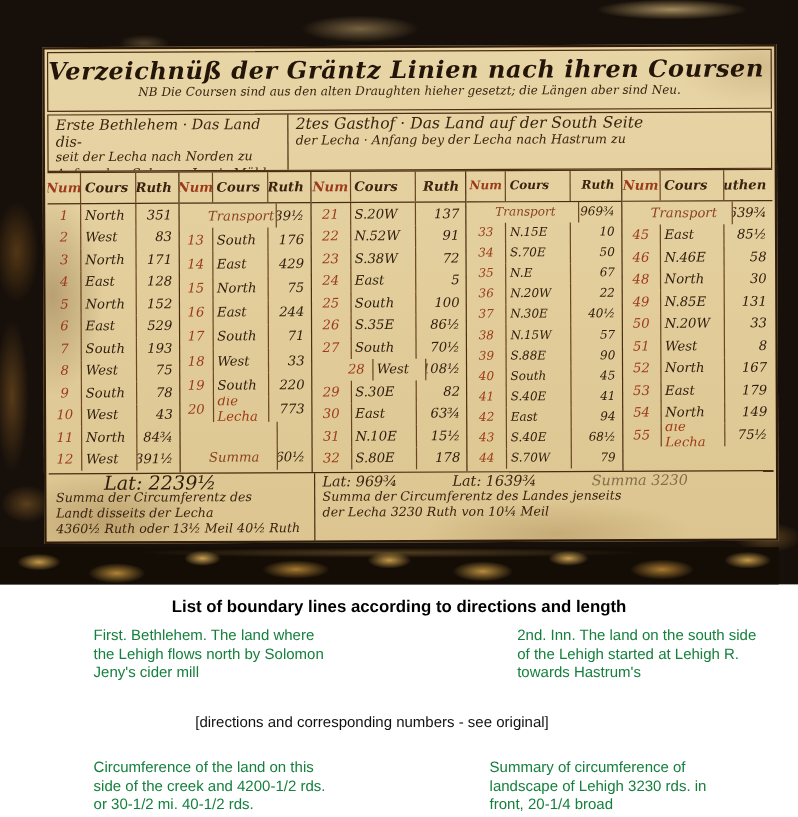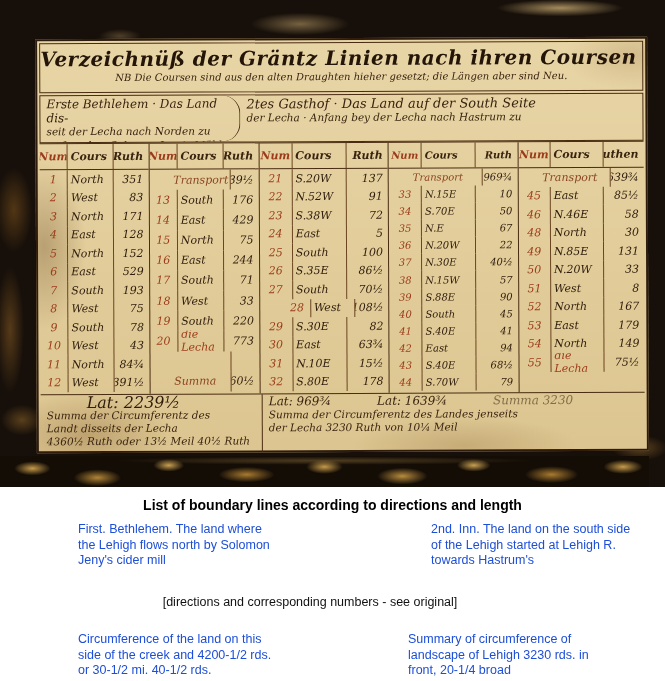--- a/index.html
+++ b/index.html
@@ -32,21 +32,21 @@
 
   .title-box{height:50px;margin-bottom:2px;text-align:center;overflow:hidden;}
   .ms-title{font-size:20px;font-weight:bold;letter-spacing:.5px;color:#241509;margin-top:3px;
             white-space:nowrap;}
   .ms-subtitle{font-size:10px;color:#3a2410;margin-top:1px;white-space:nowrap;}
 
   .section-band{display:flex;height:48px;margin-bottom:0;}
   .section{box-sizing:border-box;padding:2px 6px;font-size:10.5px;line-height:13.5px;
            color:#3a2410;overflow:hidden;}
   .section .l1{font-size:12px;}
-  .section-left{width:200px;border-right:1.5px solid #4a2c12;border-radius:18px;}
+  .section-left{width:200px;border-right:1.5px solid #4a2c12;}
   .section-right{flex:1;}
   .section-right .l1{font-size:13px;}
 
   .mtable{display:flex;height:250px;border-top:1.5px solid #4a2c12;}
   .tgroup{display:flex;flex-direction:column;box-sizing:border-box;border-right:1.5px solid #4a2c12;}
   .tgroup:last-child{border-right:none;}
   .trow{display:flex;align-items:center;box-sizing:border-box;}
   .thead{height:26px;border-bottom:1.5px solid #4a2c12;font-size:12px;}
   .tcell{height:100%;display:flex;align-items:center;box-sizing:border-box;overflow:hidden;
          font-size:11px;}
@@ -78,21 +78,21 @@
       radial-gradient(ellipse 22px 9px at 26% 30%, #c9a052, transparent 70%),
       radial-gradient(ellipse 40px 11px at 38% 60%, #a87a30, transparent 70%),
       radial-gradient(ellipse 26px 10px at 50% 35%, #c59a4a, transparent 70%),
       radial-gradient(ellipse 36px 12px at 62% 65%, #b78c3e, transparent 70%),
       radial-gradient(ellipse 24px 9px at 73% 30%, #c9a052, transparent 70%),
       radial-gradient(ellipse 38px 12px at 85% 60%, #a87a30, transparent 70%),
       radial-gradient(ellipse 28px 10px at 96% 35%, #c59a4a, transparent 70%),
       radial-gradient(ellipse 300px 6px at 50% 15%, rgba(190,150,80,.35), transparent 70%);}
 
   
-  .cap{position:absolute;color:#1d4ed8;font-size:12.5px;line-height:15.5px;white-space:pre-line;}
+  .cap{position:absolute;color:#15803d;font-size:12.5px;line-height:15.5px;white-space:pre-line;}
   .cap-title{position:absolute;top:497px;left:0;width:665px;text-align:center;
              font-weight:bold;font-size:14px;color:#000;}
   .cap-note{position:absolute;top:595px;left:0;width:620px;text-align:center;font-size:12.5px;color:#111;}
   .col-a{left:78px;top:522px;width:290px;}
   .col-b{left:405px;top:522px;width:250px;margin-left:26px;}
   .col-c{left:78px;top:632px;width:300px;}
   .col-d{left:408px;top:632px;width:250px;}
 </style>
 </head>
 <body>

